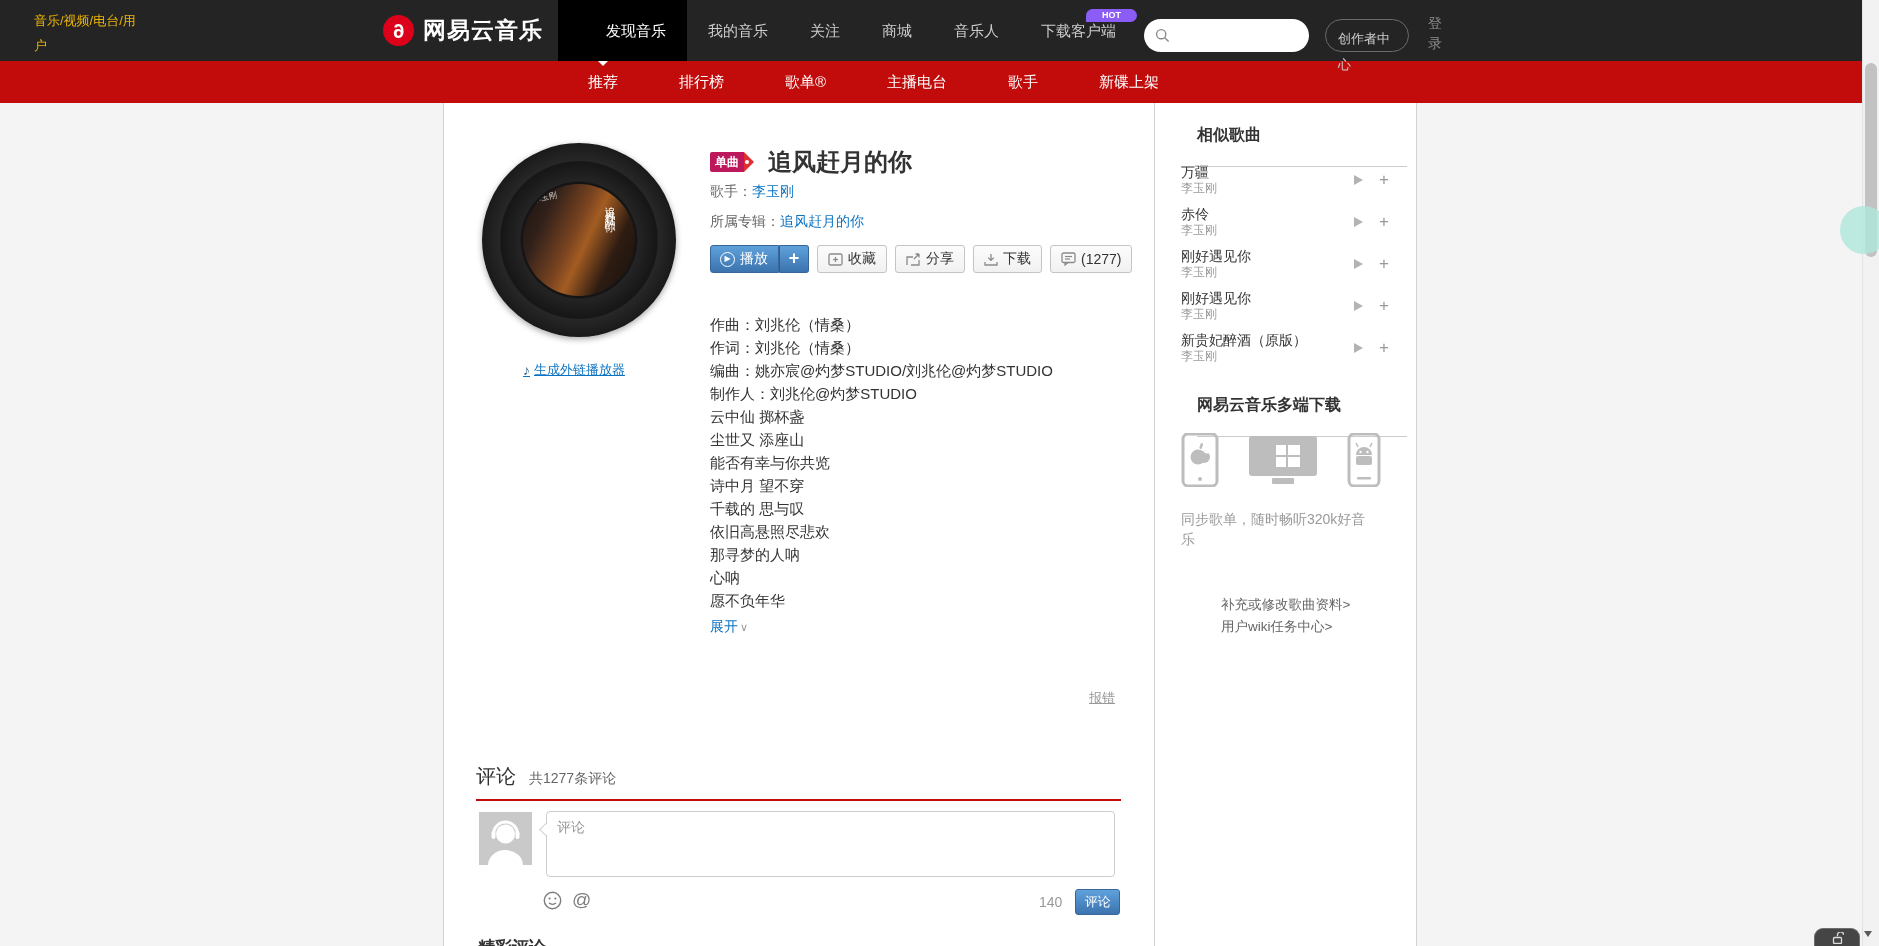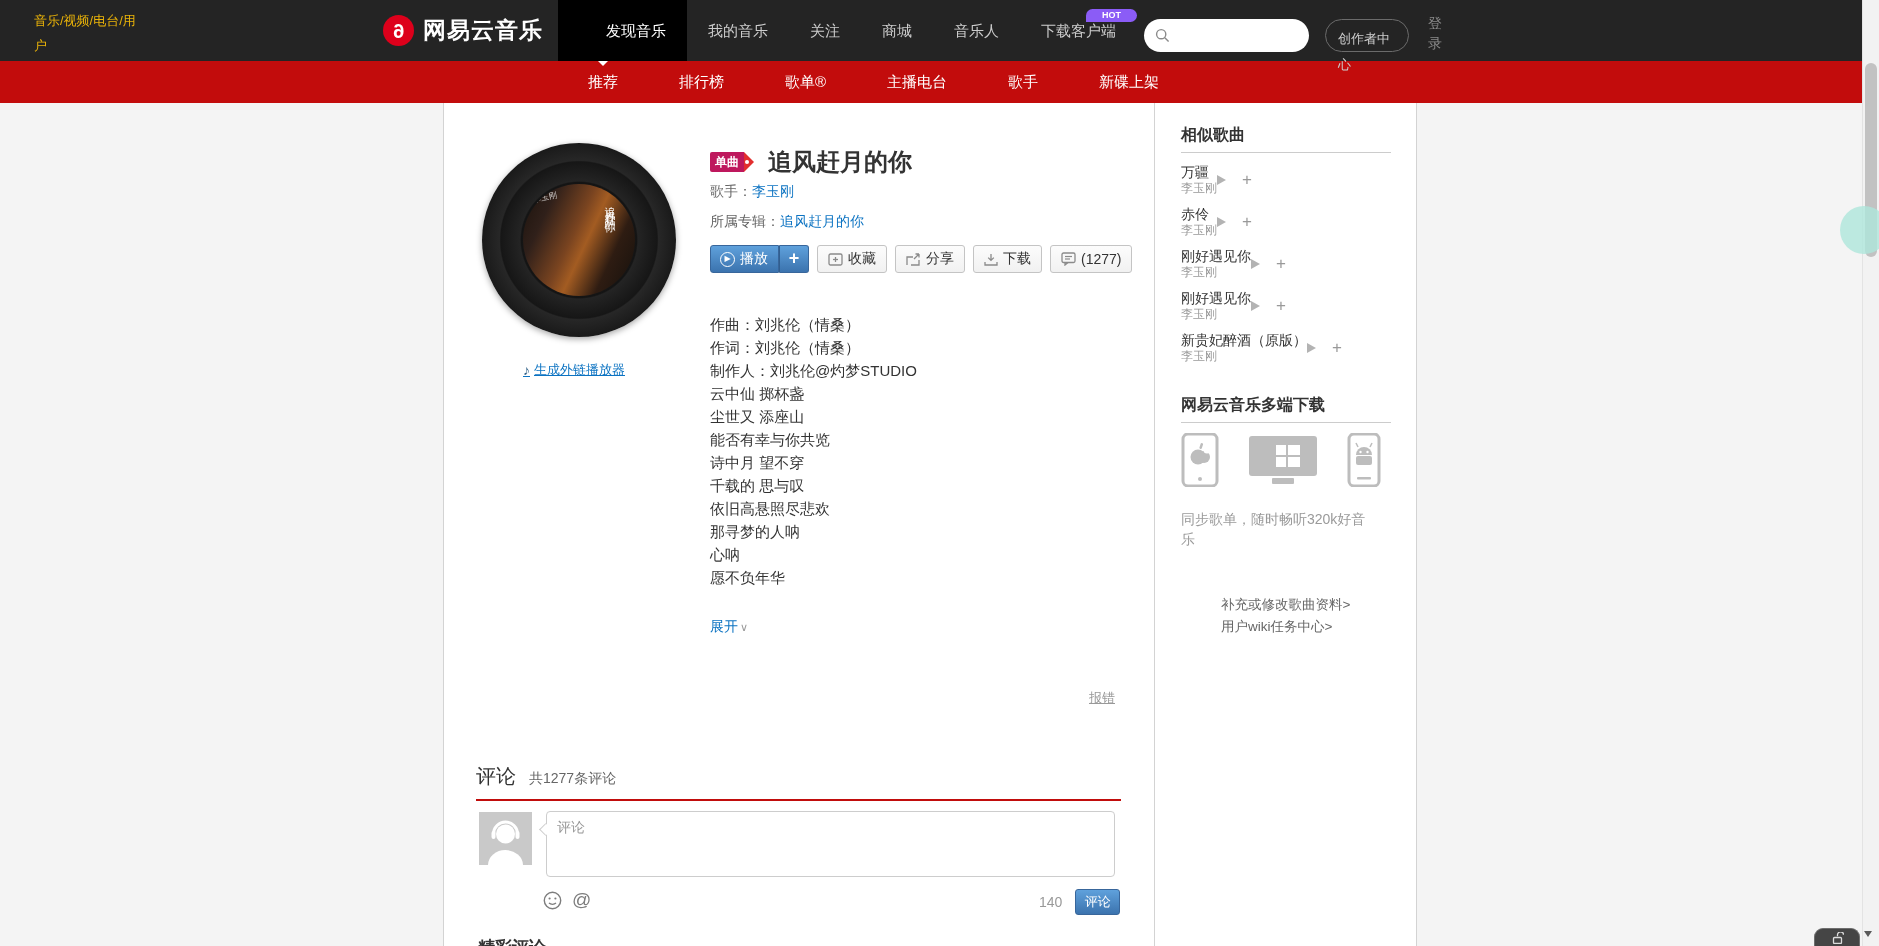--- a/index.html
+++ b/index.html
@@ -85,24 +85,24 @@
   .cmt-tools { position:absolute; left:99px; top:786px; display:flex; align-items:center; gap:10px; }
   .at-icon { font-size:19px; color:#7d7d7d; cursor:pointer; }
   .cmt-right { position:absolute; left:595px; top:786px; display:flex; align-items:center; gap:13px; }
   .char-count { font-size:14px; color:#999; }
   .cmt-submit { width:45px; height:26px; background:linear-gradient(#5fa1dc,#3b73ae); border:1px solid #38669b; border-radius:3px; color:#fff; font-size:13px; cursor:pointer; }
   .hot-title { position:absolute; left:34px; top:833px; width:643px; display:flex; align-items:center; gap:12px; }
   .hot-title b { font-size:17px; color:#333; white-space:nowrap; }
 
   
   .sidebar { position:absolute; left:737px; top:0; width:210px; }
-  .sb-heading { font-size:16px; font-weight:bold; color:#333; padding-bottom:6px; border-bottom:1px solid #ccc; }
+  .sb-heading { font-size:16px; font-weight:bold; color:#333; padding-bottom:20px; border-bottom:1px solid #ccc;margin-left:16px; }
   .sb-similar { position:absolute; top:22px; width:210px; }
   .sb-songs { position:absolute; top:60px; width:210px; }
-  .sb-song { display:flex; align-items:center; height:33px; margin-bottom:9px; }
+  .sb-song { display:flex; align-items:center; justify-content:space-between; height:33px; margin-bottom:9px; }
   .sb-song-txt { overflow:hidden; }
   .sb-song-title { font-size:14px; color:#333; line-height:17px; white-space:nowrap; cursor:pointer; }
   .sb-song-artist { font-size:12px; color:#999; line-height:15px; white-space:nowrap; }
   .sb-song-icons { display:flex; align-items:center; gap:16px; padding-right:2px; }
   .sb-play { width:0; height:0; border-top:5px solid transparent; border-bottom:5px solid transparent; border-left:9px solid #b3b3b3; cursor:pointer; }
   .sb-add { font-size:17px; color:#999; cursor:pointer; line-height:1; }
   .sb-dl { position:absolute; top:292px; width:210px; }
   .sb-devices { position:absolute; top:330px; width:200px; display:flex; justify-content:space-between; align-items:center; }
   .sb-devices svg { display:block; cursor:pointer; }
   .sb-desc { position:absolute; top:406px; width:198px; font-size:14px; color:#9a9a9a; line-height:20px; }
@@ -262,20 +262,21 @@
         <span>(1277)</span>
       </div>
     </div>
 
     <div class="info-block">
 
         <div class="info-line">作曲：刘兆伦（情桑）</div>
 
         <div class="info-line">作词：刘兆伦（情桑）</div>
 
+        <div class="info-line">编曲：姚亦宸@灼梦STUDIO/刘兆伦@灼梦STUDIO</div>
 
         <div class="info-line">制作人：刘兆伦@灼梦STUDIO</div>
 
         <div class="info-line">云中仙 掷杯盏</div>
 
         <div class="info-line">尘世又 添座山</div>
 
         <div class="info-line">能否有幸与你共览</div>
 
         <div class="info-line">诗中月 望不穿</div>

